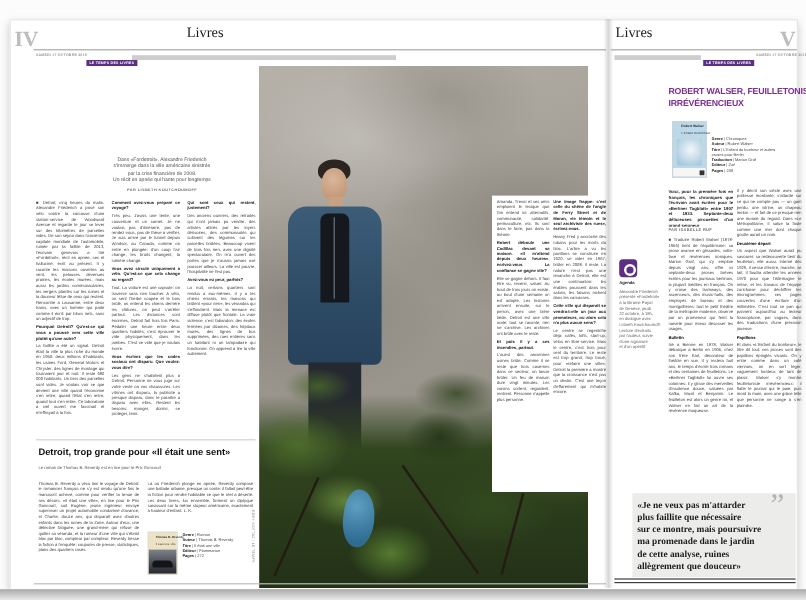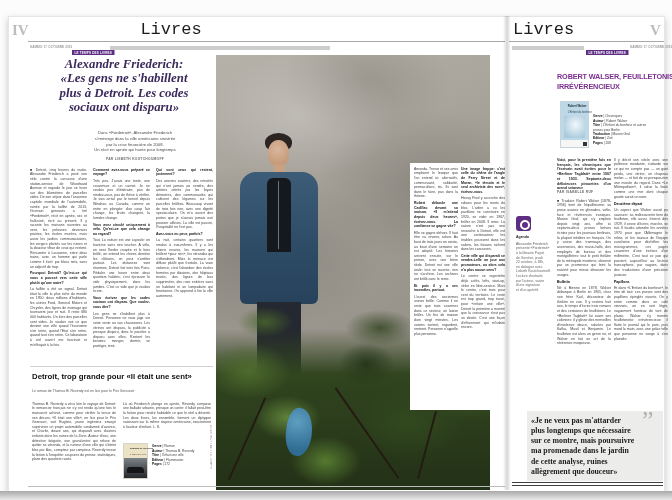--- a/index.html
+++ b/index.html
@@ -6,22 +6,22 @@
   .canvas{position:relative;width:672px;height:500px;background:#fcfcfc;overflow:hidden;
           font-family:"Liberation Sans",sans-serif;}
   .sheet{position:absolute;left:8px;top:16px;width:655px;height:474px;background:#ffffff;
          border:1px solid #e6e6e6;box-shadow:0 3px 7px rgba(0,0,0,.22);}
   .gutter{position:absolute;left:503px;top:16px;width:8px;height:474px;
           background:linear-gradient(90deg,rgba(0,0,0,0),rgba(0,0,0,.16) 50%,rgba(0,0,0,0));}
   .bottom-band{position:absolute;left:0;top:491px;width:672px;height:9px;
           background:linear-gradient(180deg,#a9a9a9,#e9e9e9);}
 
   .abs{position:absolute;}
-  .folio{font-family:"Liberation Serif",serif;font-size:15px;color:#bdbdbd;font-weight:700;}
-  .section-title{font-family:Liberation Mono, monospace;font-size:17px;color:#1c1c1c;text-align:center;}
+  .folio{font-family:"Liberation Serif",serif;font-size:18px;color:#bdbdbd;font-weight:700;}
+  .section-title{font-family:Liberation Serif, serif;font-size:12px;color:#1c1c1c;text-align:center;}
   .hrule{height:1px;background:#a8a8a8;}
   .graybar{height:4px;background:#cdcdcd;}
   .badge{background:#5e2d84;color:#fff;font-size:6px;transform:scale(.5);transform-origin:0 0;
          font-weight:700;letter-spacing:.4px;padding:2px 5px;white-space:nowrap;}
   .badge-wrap{height:8px;overflow:visible;}
   .datetext{font-size:6px;transform:scale(.5);transform-origin:0 0;color:#9a9a9a;
          font-weight:700;letter-spacing:.3px;white-space:nowrap;}
 
   .headline-left{font-family:"Liberation Serif",serif;font-weight:700;font-style:italic;
          font-size:12.8px;line-height:1.13;color:#3c2a5c;text-align:center;}
@@ -125,27 +125,20 @@
 
   <div class="abs folio" style="left:12px;top:22px;">IV</div>
   <div class="abs section-title" style="left:126px;top:20px;width:90px;">Livres</div>
   <div class="abs hrule" style="left:28px;top:41px;width:477px;"></div>
   <div class="abs datetext" style="left:30px;top:45px;">SAMEDI 17 OCTOBRE 2015</div>
   <div class="abs badge-wrap" style="left:72px;top:43px;">
     <span class="badge" style="display:inline-block;">LE TEMPS DES LIVRES</span>
   </div>
   <div class="abs graybar" style="left:110px;top:46px;width:220px;"></div>
 
-  <div class="abs headline-left" style="left:33px;top:57px;width:182px;">
-
-  <div>Alexandre Friederich:</div>
-      <div>«Les gens ne s'habillent</div>
-      <div>plus à Detroit. Les codes</div>
-      <div>sociaux ont disparu»</div>
-    </div>
   <div class="tz standfirst" style="left:55px;top:130px;width:160px;height:26px;">
     <div class="in ctr">
 
     <div>Dans «Fordetroit», Alexandre Friederich</div>
         <div>s'immerge dans la ville américaine sinistrée</div>
         <div>par la crise financière de 2008.</div>
         <div>Un récit en apnée qui hante pour longtemps</div>
       </div>
   </div>
   <div class="tz byline" style="left:55px;top:157px;width:160px;height:6px;">
@@ -340,21 +333,21 @@
         <div>par l'auteur, suivie</div>
         <div>d'une signature</div>
         <div>et d'un apéritif.</div>
       </div>
   </div>
 
   <div class="abs quote-bg" style="left:527px;top:411px;width:136px;height:70px;"></div>
   <div class="abs quote" style="left:531px;top:416px;width:112px;">
 
   <div>«Je ne veux pas m'attarder</div>
-      <div>plus longtemps que nécessaire</div>
+      <div>plus faillite que nécessaire</div>
       <div>sur ce montre, mais poursuivre</div>
       <div>ma promenade dans le jardin</div>
       <div>de cette analyse, ruines</div>
       <div>allègrement que douceur»</div>
     </div>
   <div class="abs quote-glyph" style="left:642px;top:408px;">”</div>
   <div class="abs rule-dark2" style="left:512px;top:482px;width:151px;"></div>
 
   <div class="bottom-band"></div>
 </div>

